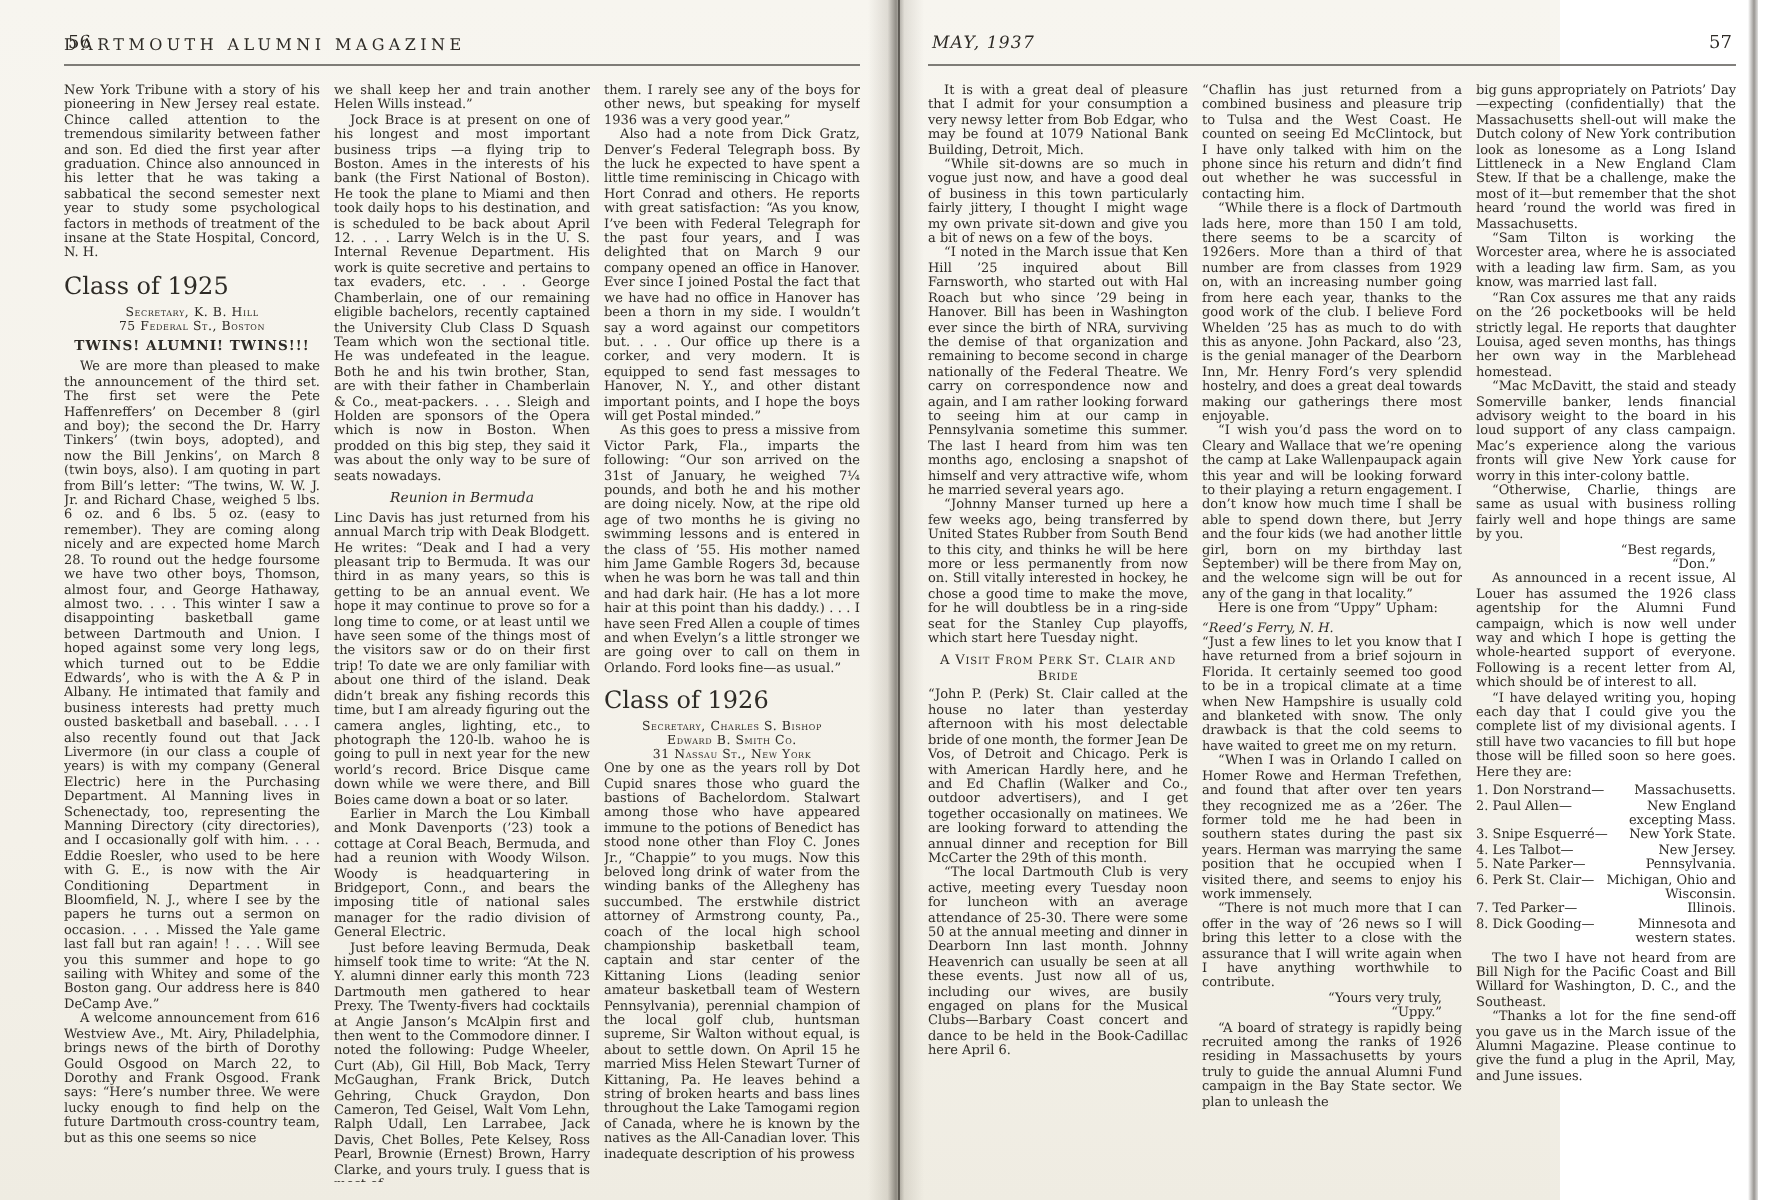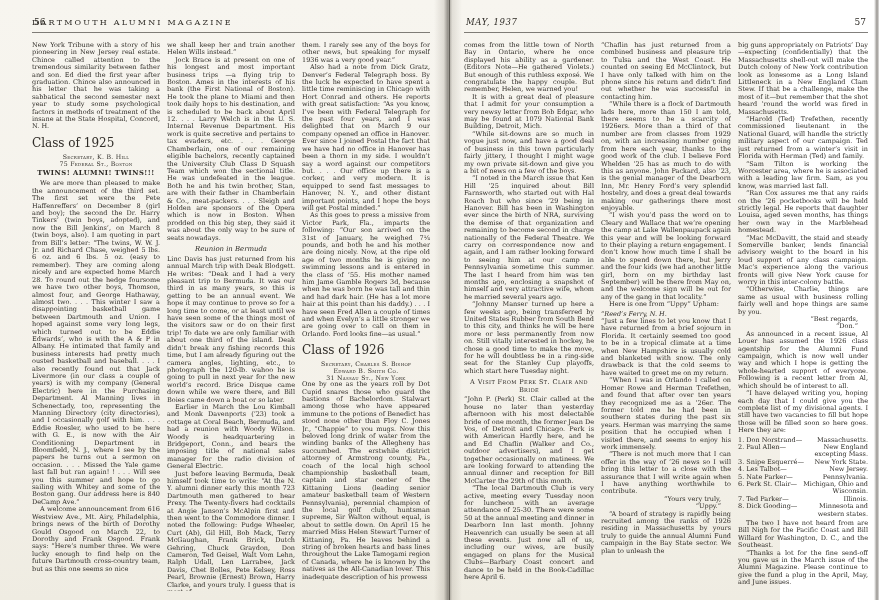--- a/index.html
+++ b/index.html
@@ -93,21 +93,20 @@
   <div class="gutter-line"></div>
 
   <div class="page page-right">
     <div class="page-header">
       <span class="issue-date">MAY, 1937</span>
       <span class="pagenum">57</span>
     </div>
     <div class="rule"></div>
     <div class="columns">
       <div class="col">
-          <div class="para-flush">comes from the little town of North Bay in Ontario, where he once displayed his ability as a gardener. (Editors Note—He gathered Violets.) But enough of this ruthless exposé. We congratulate the happy couple. But remember, Helen, we warned you!</div>
           <div class="para">It is with a great deal of pleasure that I admit for your consumption a very newsy letter from Bob Edgar, who may be found at 1079 National Bank Building, Detroit, Mich.</div>
           <div class="para">“While sit-downs are so much in vogue just now, and have a good deal of business in this town particularly fairly jittery, I thought I might wage my own private sit-down and give you a bit of news on a few of the boys.</div>
           <div class="para">“I noted in the March issue that Ken Hill ’25 inquired about Bill Farnsworth, who started out with Hal Roach but who since ’29 being in Hanover. Bill has been in Washington ever since the birth of NRA, surviving the demise of that organization and remaining to become second in charge nationally of the Federal Theatre. We carry on correspondence now and again, and I am rather looking forward to seeing him at our camp in Pennsylvania sometime this summer. The last I heard from him was ten months ago, enclosing a snapshot of himself and very attractive wife, whom he married several years ago.</div>
           <div class="para">“Johnny Manser turned up here a few weeks ago, being transferred by United States Rubber from South Bend to this city, and thinks he will be here more or less permanently from now on. Still vitally interested in hockey, he chose a good time to make the move, for he will doubtless be in a ring-side seat for the Stanley Cup playoffs, which start here Tuesday night.</div>
           <div class="subhead-caps">A Visit From Perk St. Clair and Bride</div>
           <div class="para-flush">“John P. (Perk) St. Clair called at the house no later than yesterday afternoon with his most delectable bride of one month, the former Jean De Vos, of Detroit and Chicago. Perk is with American Hardly here, and he and Ed Chaflin (Walker and Co., outdoor advertisers), and I get together occasionally on matinees. We are looking forward to attending the annual dinner and reception for Bill McCarter the 29th of this month.</div>
           <div class="para">“The local Dartmouth Club is very active, meeting every Tuesday noon for luncheon with an average attendance of 25-30. There were some 50 at the annual meeting and dinner in Dearborn Inn last month. Johnny Heavenrich can usually be seen at all these events. Just now all of us, including our wives, are busily engaged on plans for the Musical Clubs—Barbary Coast concert and dance to be held in the Book-Cadillac here April 6.</div>
         </div>
       <div class="col">
           <div class="para-flush">“Chaflin has just returned from a combined business and pleasure trip to Tulsa and the West Coast. He counted on seeing Ed McClintock, but I have only talked with him on the phone since his return and didn’t find out whether he was successful in contacting him.</div>
@@ -117,21 +116,20 @@
           <div class="dateline">“Reed’s Ferry, N. H.</div>
           <div class="para-flush">“Just a few lines to let you know that I have returned from a brief sojourn in Florida. It certainly seemed too good to be in a tropical climate at a time when New Hampshire is usually cold and blanketed with snow. The only drawback is that the cold seems to have waited to greet me on my return.</div>
           <div class="para">“When I was in Orlando I called on Homer Rowe and Herman Trefethen, and found that after over ten years they recognized me as a ’26er. The former told me he had been in southern states during the past six years. Herman was marrying the same position that he occupied when I visited there, and seems to enjoy his work immensely.</div>
           <div class="para">“There is not much more that I can offer in the way of ’26 news so I will bring this letter to a close with the assurance that I will write again when I have anything worthwhile to contribute.</div>
           <div class="signoff">“Yours very truly,</div>
           <div class="signoff">“Uppy.”</div>
           <div class="para">“A board of strategy is rapidly being recruited among the ranks of 1926 residing in Massachusetts by yours truly to guide the annual Alumni Fund campaign in the Bay State sector. We plan to unleash the</div>
         </div>
       <div class="col">
           <div class="para-flush">big guns appropriately on Patriots’ Day—expecting (confidentially) that the Massachusetts shell-out will make the Dutch colony of New York contribution look as lonesome as a Long Island Littleneck in a New England Clam Stew. If that be a challenge, make the most of it—but remember that the shot heard ’round the world was fired in Massachusetts.</div>
-          <div class="para">“Harold (Ted) Trefethen, recently commissioned lieutenant in the National Guard, will handle the strictly military aspect of our campaign. Ted just returned from a winter’s visit in Florida with Herman (Ted) and family.</div>
           <div class="para">“Sam Tilton is working the Worcester area, where he is associated with a leading law firm. Sam, as you know, was married last fall.</div>
           <div class="para">“Ran Cox assures me that any raids on the ’26 pocketbooks will be held strictly legal. He reports that daughter Louisa, aged seven months, has things her own way in the Marblehead homestead.</div>
           <div class="para">“Mac McDavitt, the staid and steady Somerville banker, lends financial advisory weight to the board in his loud support of any class campaign. Mac’s experience along the various fronts will give New York cause for worry in this inter-colony battle.</div>
           <div class="para">“Otherwise, Charlie, things are same as usual with business rolling fairly well and hope things are same by you.</div>
           <div class="signoff">“Best regards,</div>
           <div class="signoff">“Don.”</div>
           <div class="para">As announced in a recent issue, Al Louer has assumed the 1926 class agentship for the Alumni Fund campaign, which is now well under way and which I hope is getting the whole-hearted support of everyone. Following is a recent letter from Al, which should be of interest to all.</div>
           <div class="para">“I have delayed writing you, hoping each day that I could give you the complete list of my divisional agents. I still have two vacancies to fill but hope those will be filled soon so here goes. Here they are:</div>
           <div class="agents">
             <div class="agent-row">

